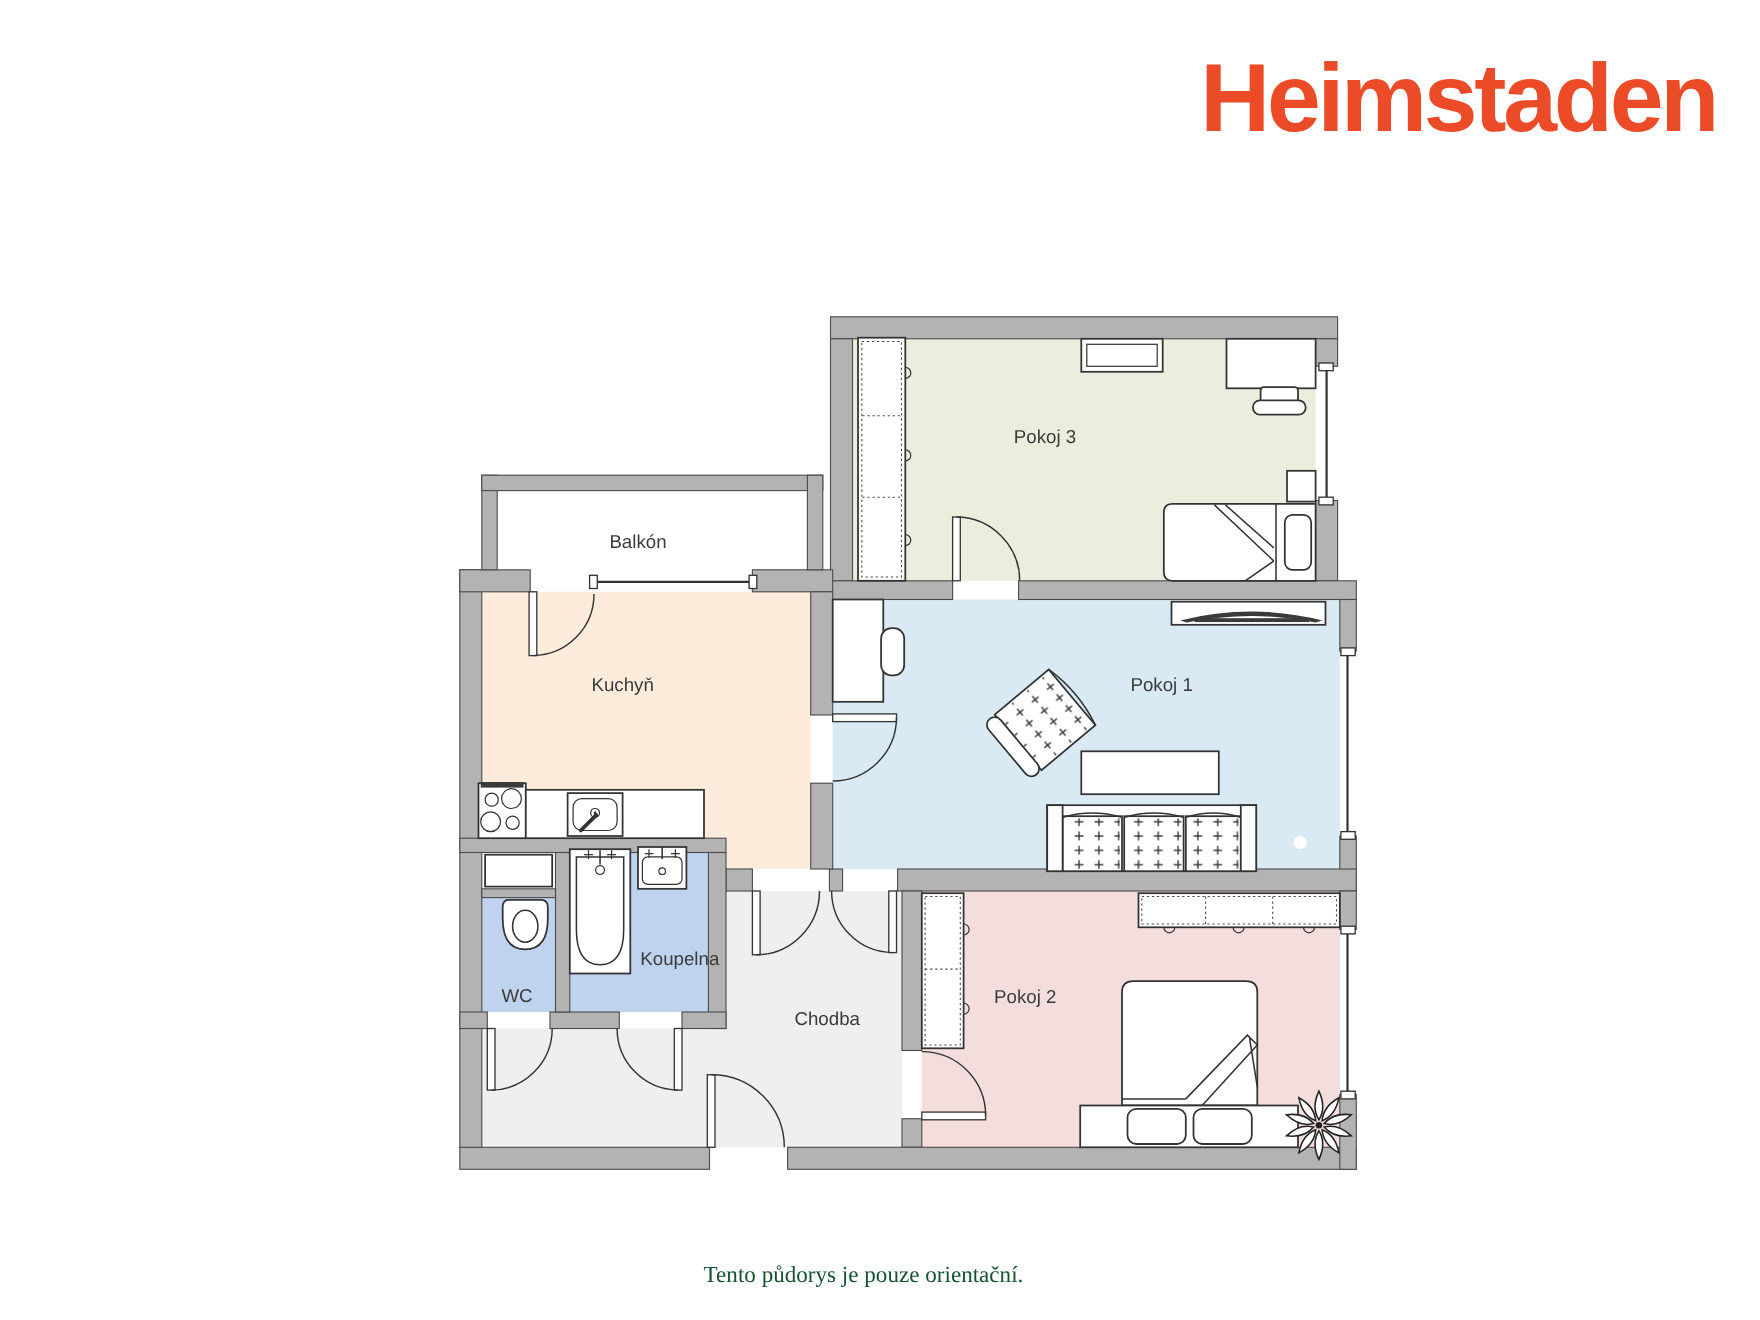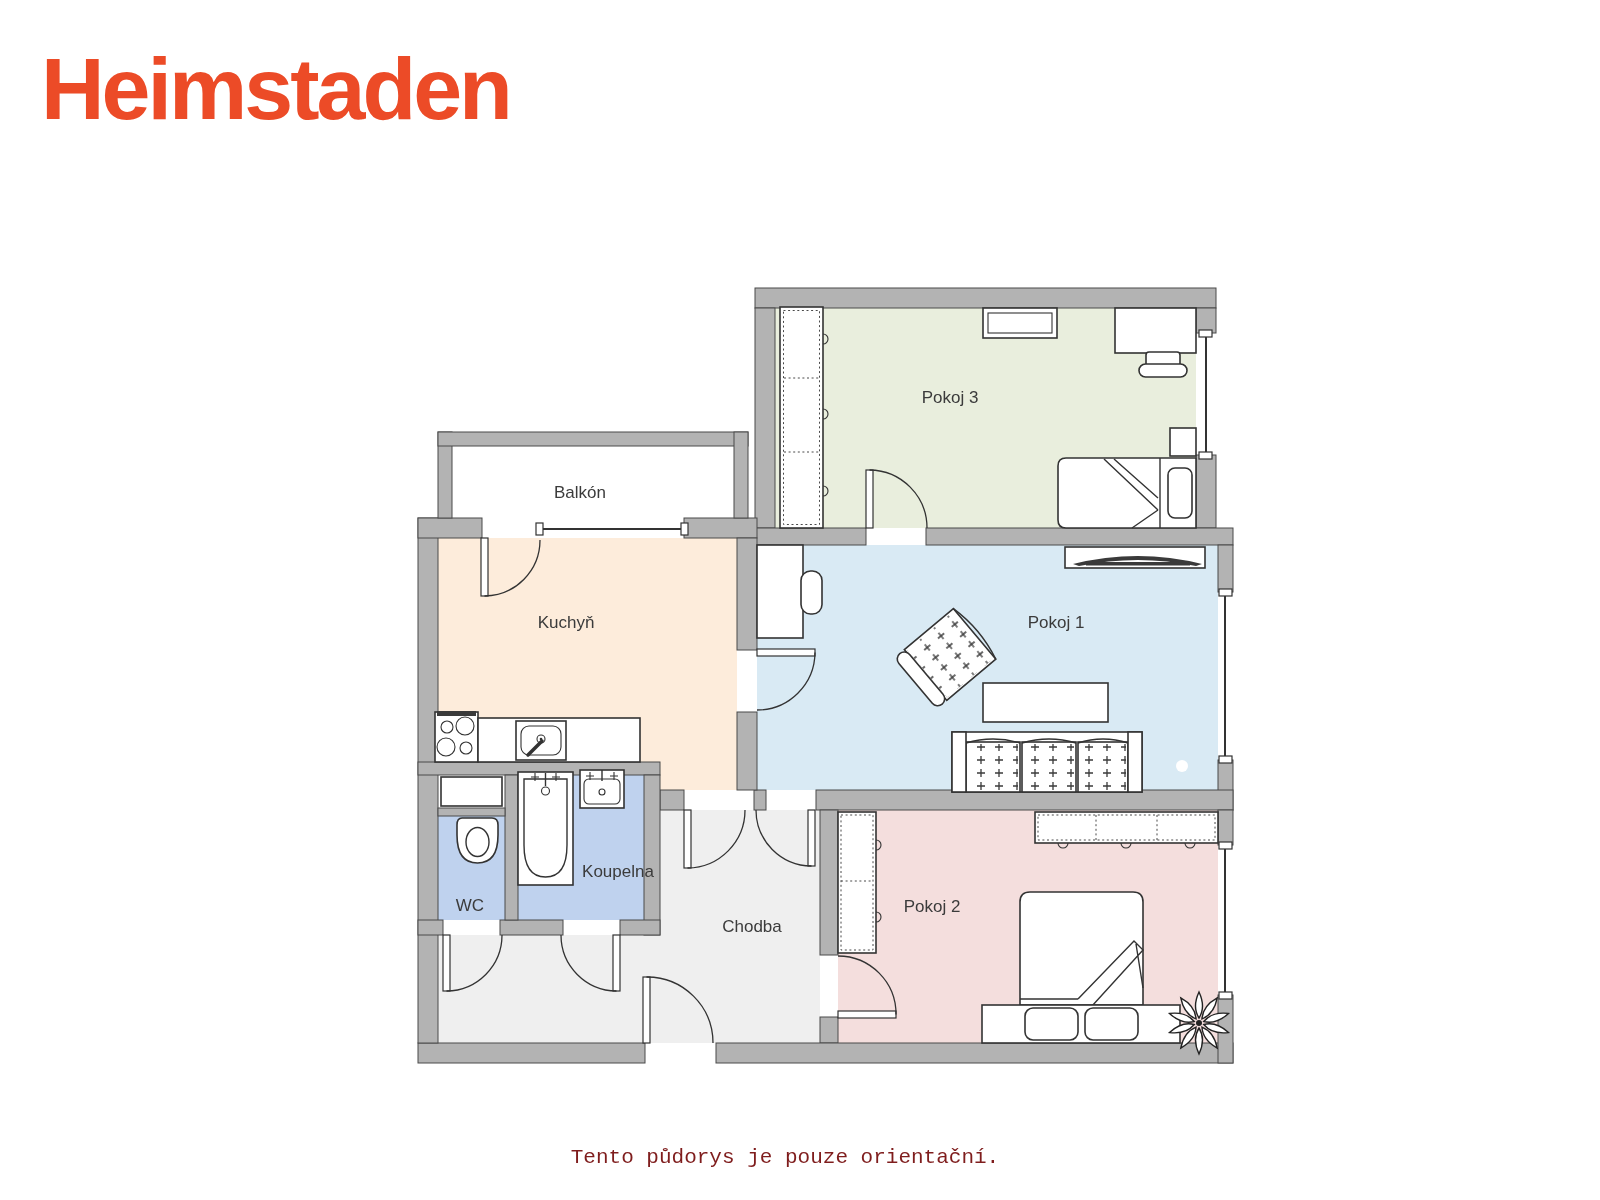--- a/index.html
+++ b/index.html
@@ -1,22 +1,22 @@
 <!DOCTYPE html>
 <html><head>
 <meta charset="utf-8">
 <style>
   html,body{margin:0;padding:0;background:#ffffff;}
   body{width:1600px;height:1200px;position:relative;overflow:hidden;
        font-family:"Liberation Sans", sans-serif;}
-  .logo{position:absolute;top:38px;left:0;width:1560px;text-align:left;
+  .logo{position:absolute;top:38px;left:0;width:1560px;text-align:right;
         font-size:88px;font-weight:bold;letter-spacing:-3px;color:#ec4b27;
-        font-family:"Liberation Sans", sans-serif;padding-left:41px;}
+        font-family:"Liberation Sans", sans-serif;}
   .footer{position:absolute;top:1146px;left:0;width:1570px;text-align:center;
-        font-size:21px;color:#7f1d1d;font-family:Liberation Mono, monospace;}
+        font-size:21px;color:#14532d;font-family:Liberation Serif, serif;}
   svg{position:absolute;top:0;left:0;}
   .wallgroup rect{stroke:#4a4a4a;stroke-width:1;}
   .roomshape{stroke:none;}
   .furn{fill:#ffffff;stroke:#333333;stroke-width:1.6;}
   .furnline{fill:none;stroke:#333333;stroke-width:1.4;}
   .thin{fill:none;stroke:#333333;stroke-width:1.1;}
   .dotted{fill:none;stroke:#4a4a4a;stroke-width:1;stroke-dasharray:2 2.6;}
   .arc{fill:none;stroke:#333333;stroke-width:1.3;}
   .leaf{fill:#ffffff;stroke:#333333;stroke-width:1.2;}
   .winline{stroke:#333333;stroke-width:2;}

